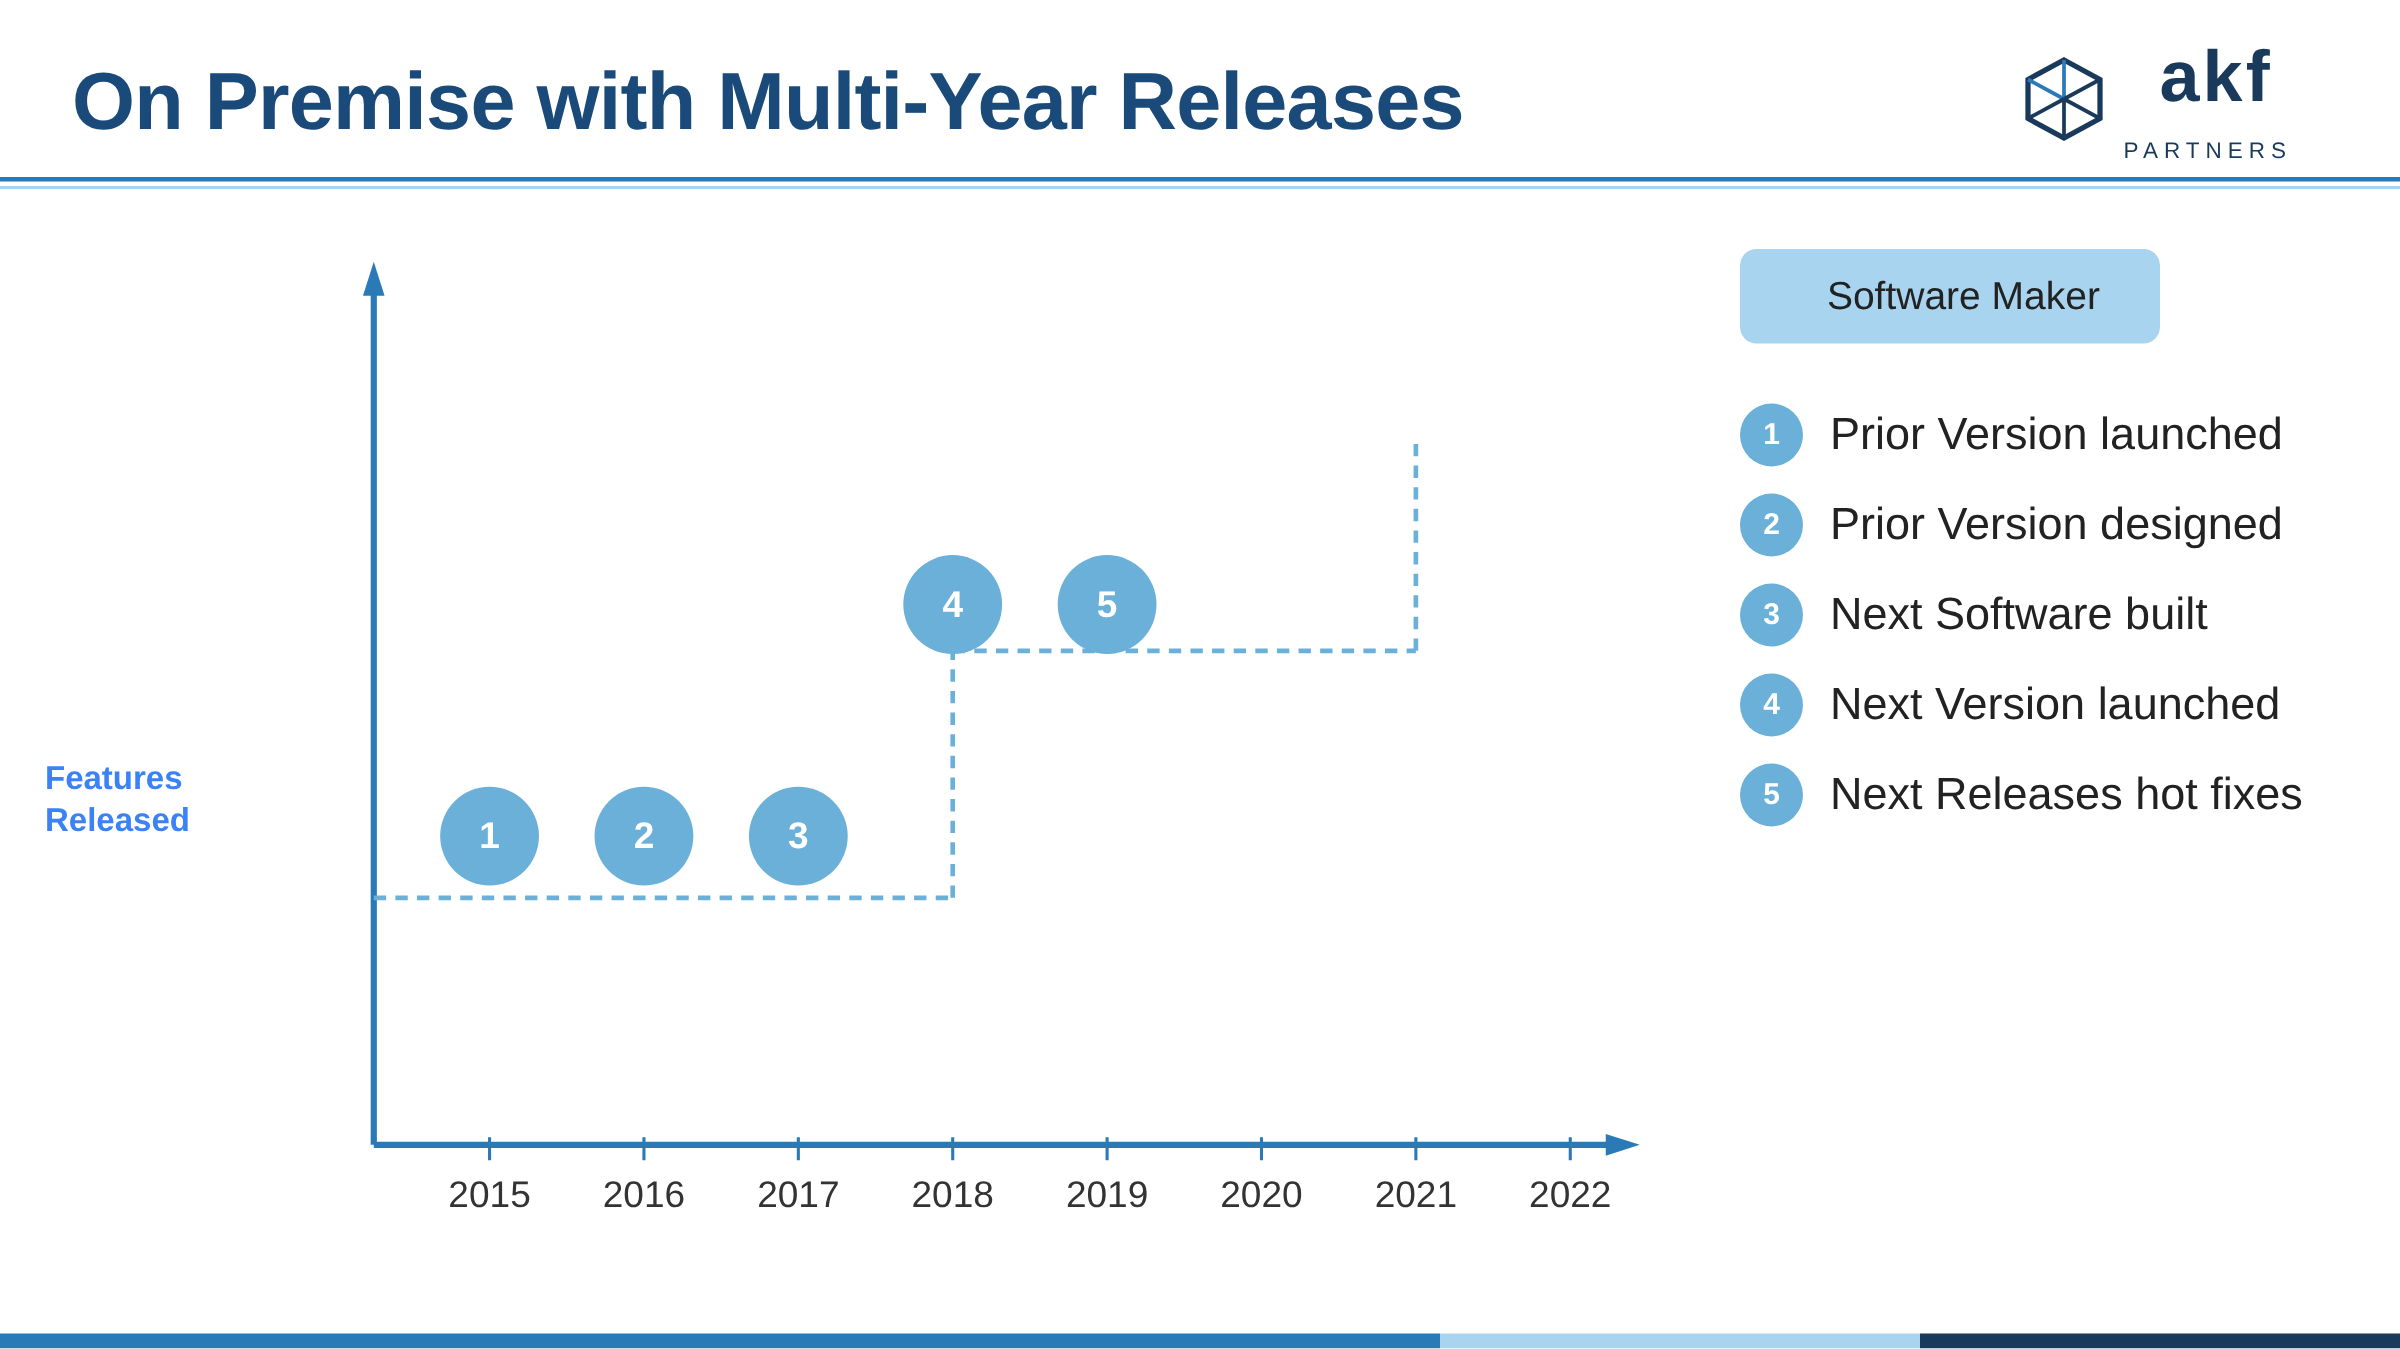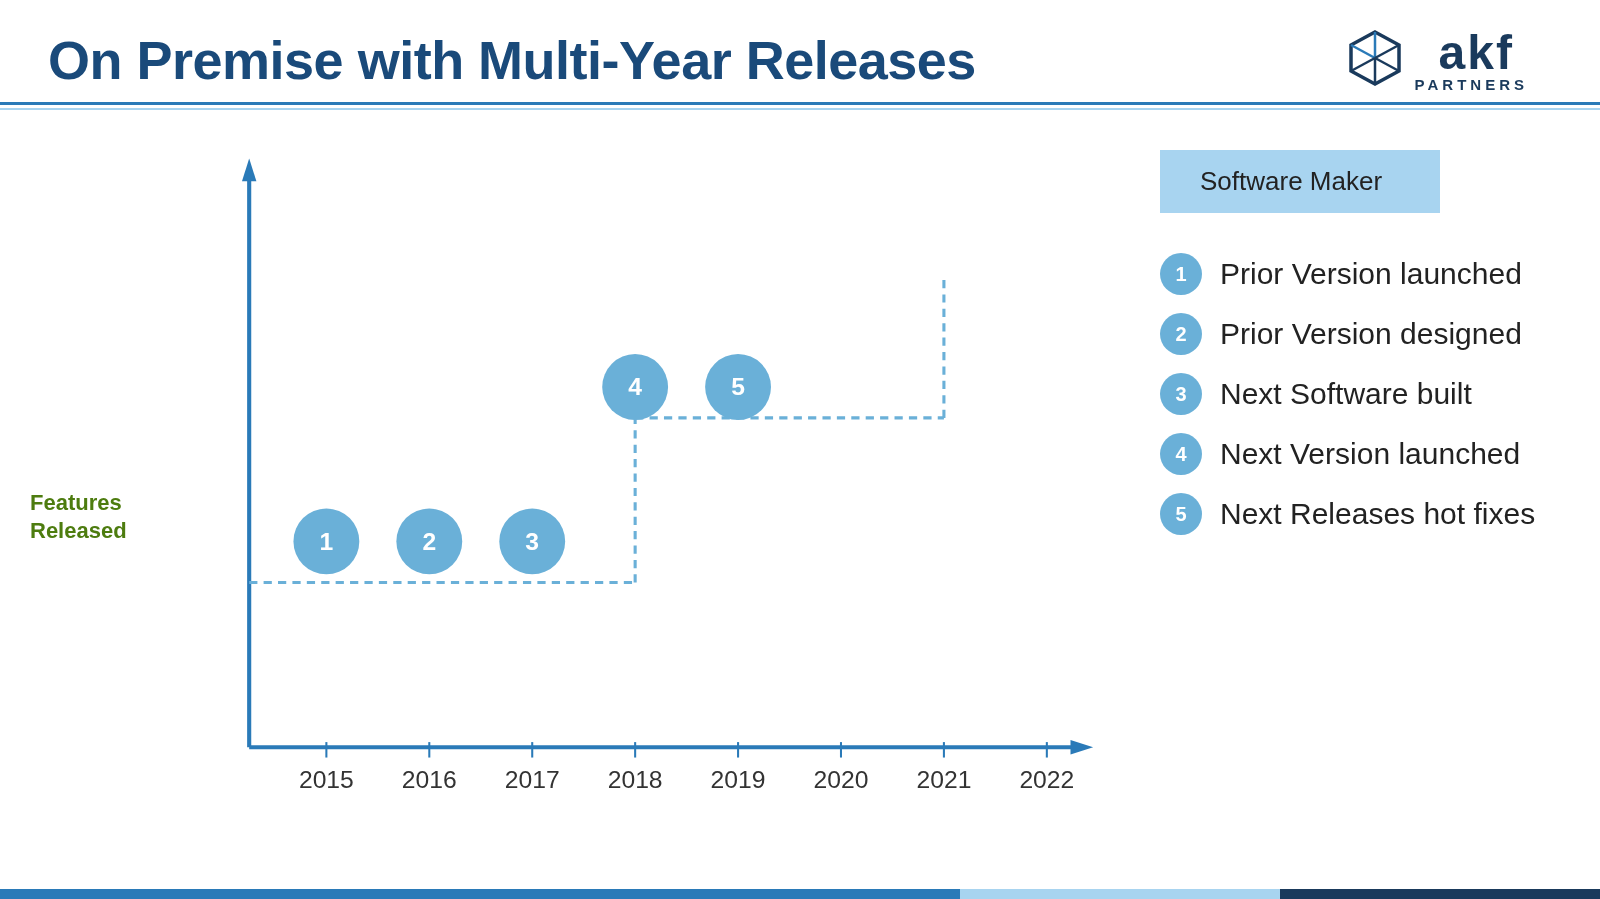--- a/index.html
+++ b/index.html
@@ -43,24 +43,25 @@
     }
     .akf-name {
       font-size: 48px;
       font-weight: 700;
       color: #1a3a5c;
       letter-spacing: 2px;
       margin-left: 24px;
     }
     .akf-partners {
       font-size: 15px;
-      font-weight: 700;
+      font-weight: 400;
       color: #1a3a5c;
       letter-spacing: 4px;
       text-transform: uppercase;
+      margin-top: 17px;
     }
 
     
     .divider-container {
       padding: 10px 0 0 0;
       display: flex;
       flex-direction: column;
       gap: 3px;
     }
     .divider-thick {
@@ -87,21 +88,21 @@
       padding: 20px 0 60px 80px;
     }
 
     .features-label {
       position: absolute;
       left: 0;
       top: 50%;
       transform: translateY(-10%);
       font-size: 22px;
       font-weight: 600;
-      color: #4d7c0f;
+      color: #3b82f6;
       text-align: center;
       line-height: 1.3;
       width: 80px;
     }
 
     
     .chart-svg {
       width: 100%;
       height: 100%;
     }
@@ -115,26 +116,27 @@
       gap: 0;
     }
 
     
     .software-maker-box {
       background: #a8d4f0;
       padding: 16px 40px;
       font-size: 26px;
       font-weight: 500;
       color: #222;
-      text-align: left;
+      text-align: right;
       margin-bottom: 30px;
       margin-top: 20px;
       display: inline-block;
       align-self: flex-start;
       min-width: 280px;
+      border-radius: 11px;
     }
 
     .legend-items {
       display: flex;
       flex-direction: column;
       gap: 18px;
       margin-top: 10px;
     }
 
     .legend-item {

